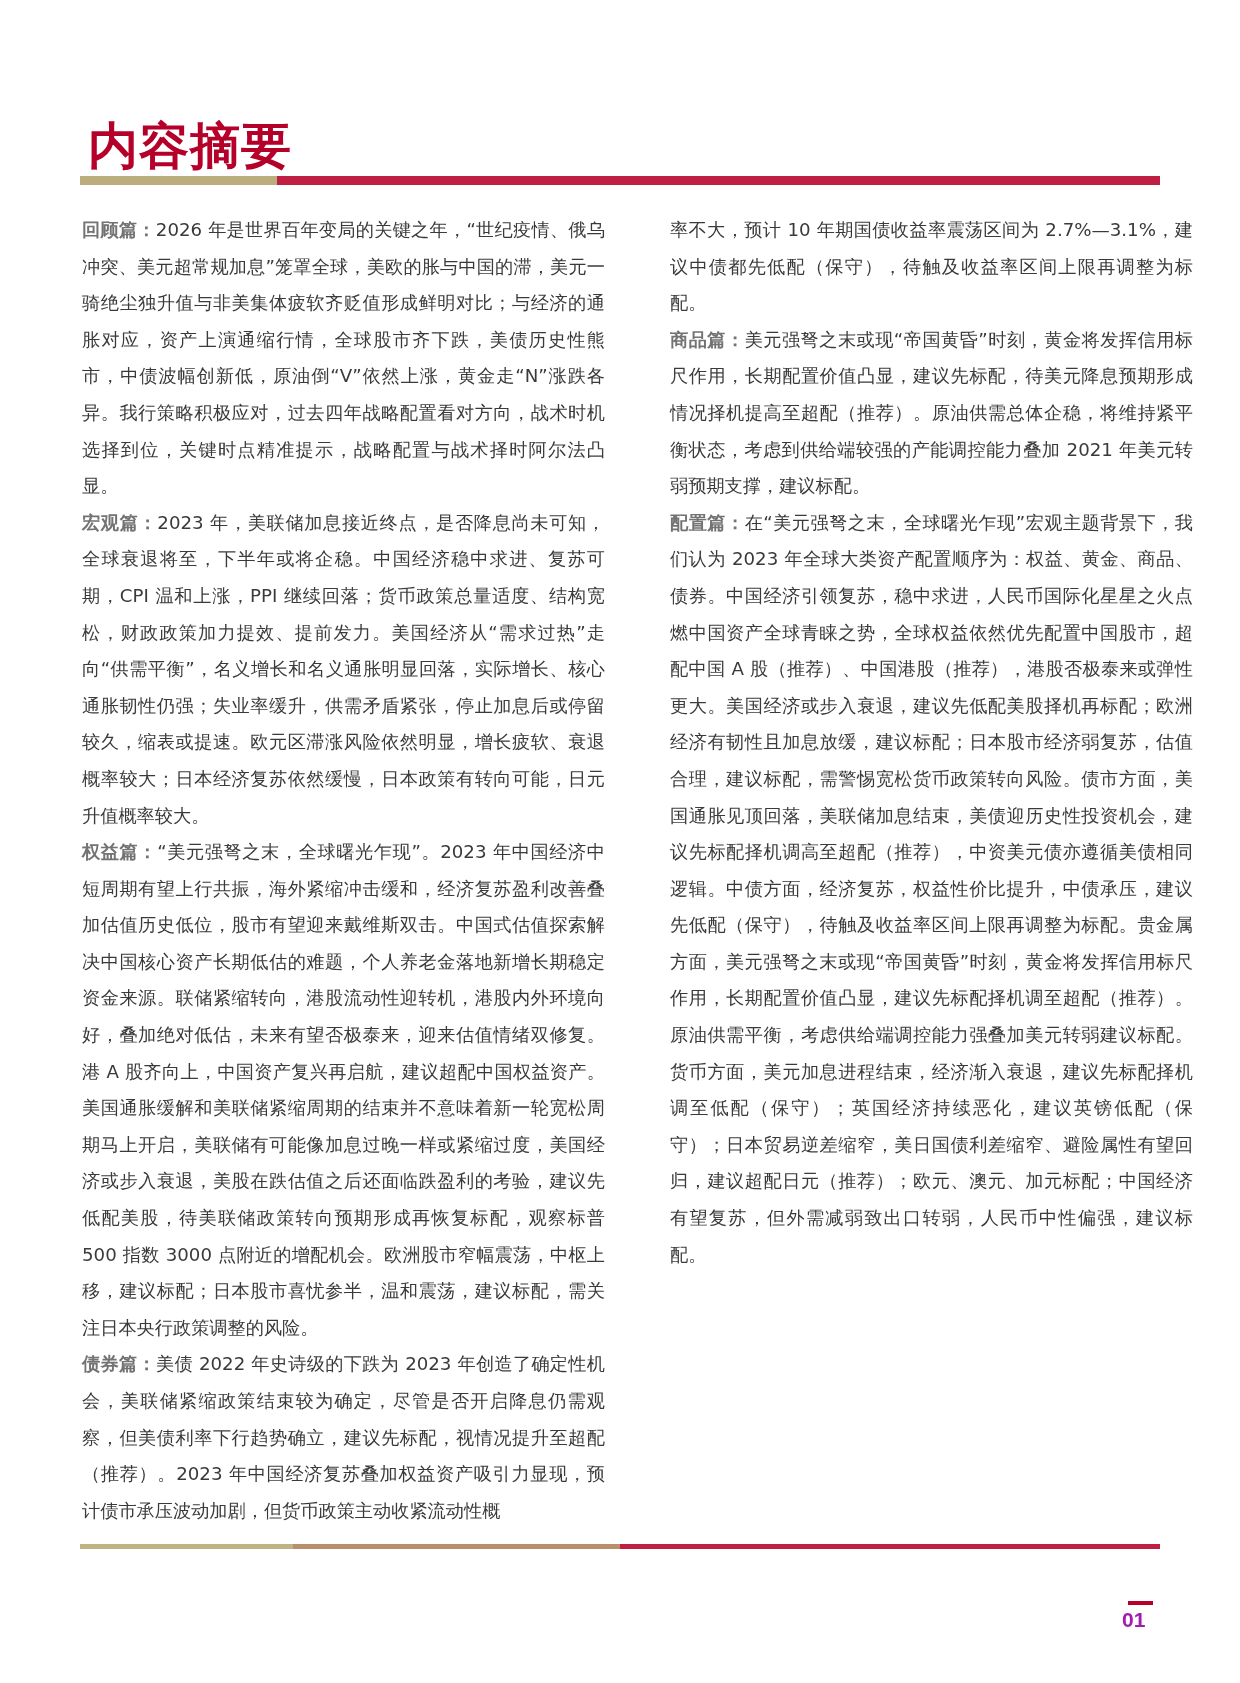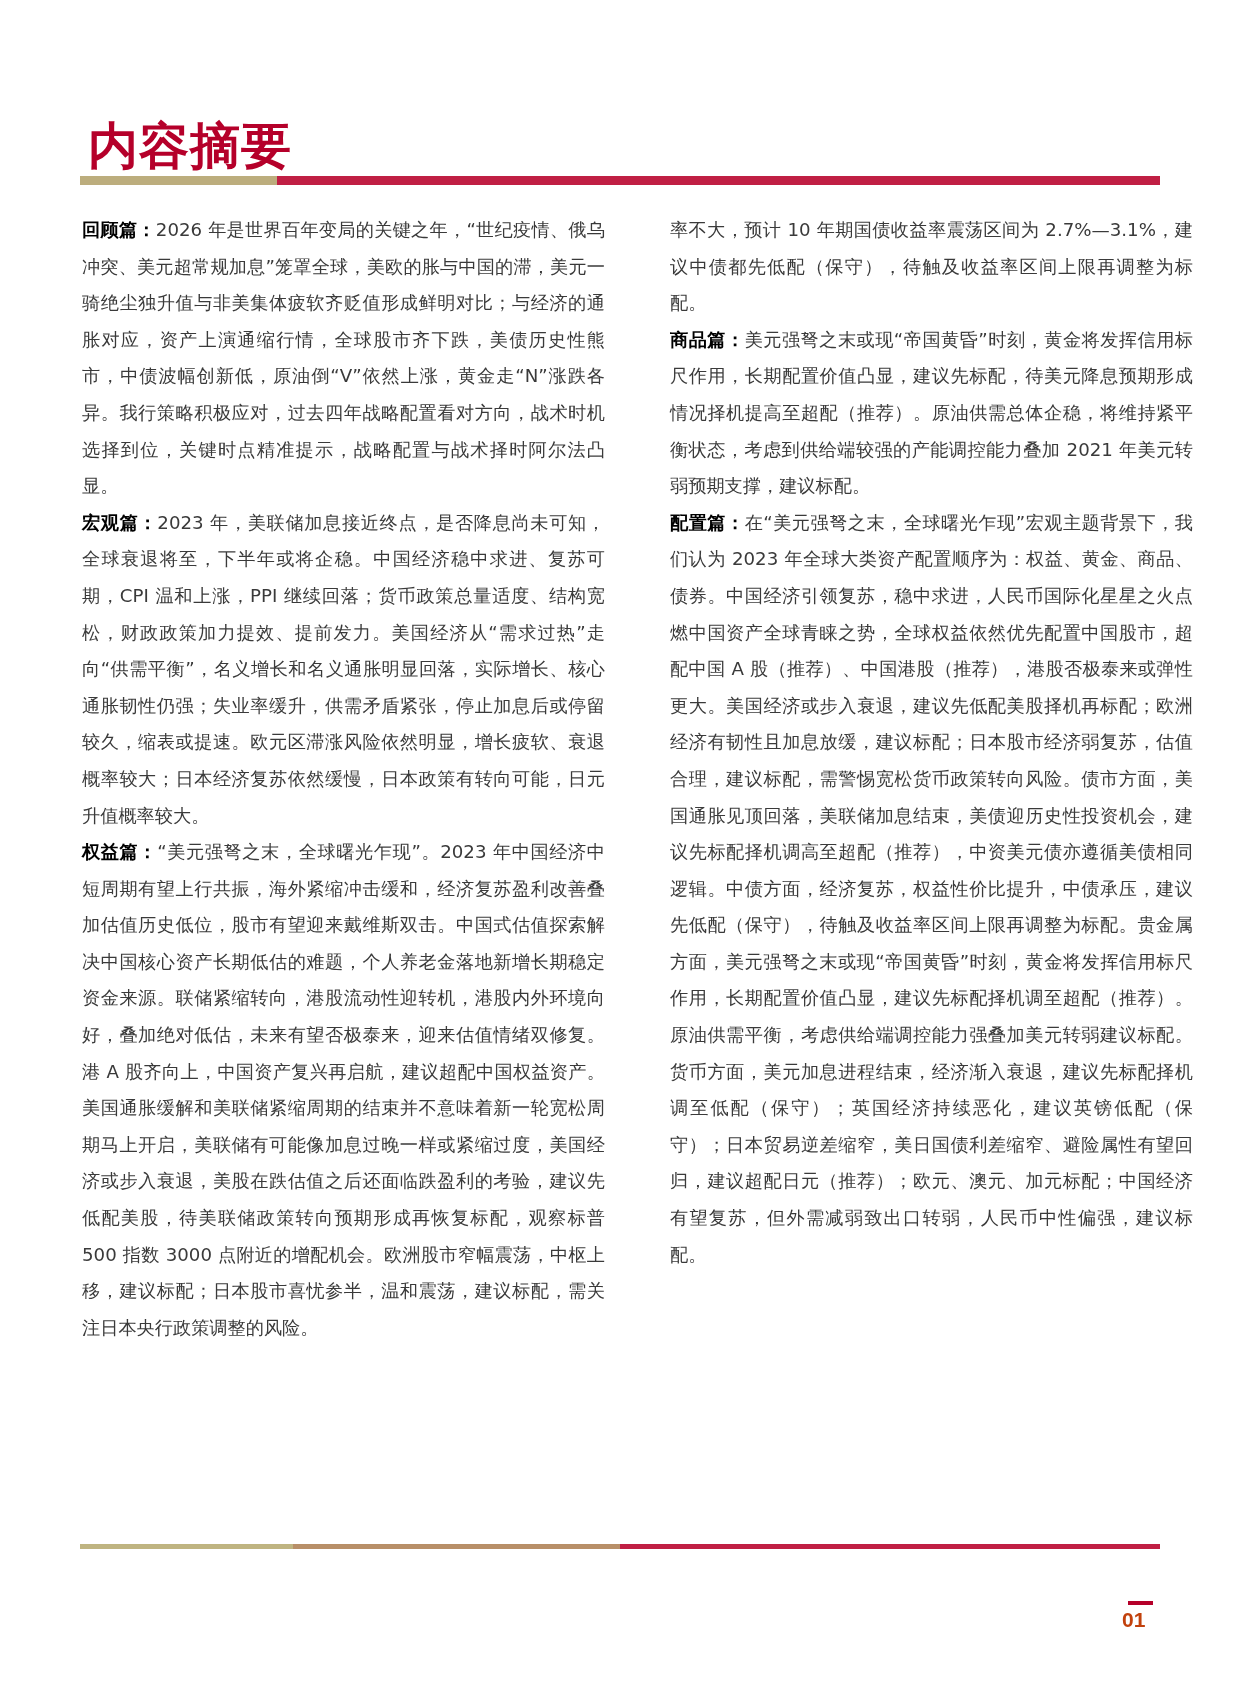--- a/index.html
+++ b/index.html
@@ -8,48 +8,51 @@
   .title { position: absolute; left: 72px; top: 100px; font-size: 50px; font-weight: bold;
            color: #b5002a; letter-spacing: 1px; line-height: 60px; margin: 16px; }
   .topbar { position: absolute; left: 80px; top: 176px; width: 1080px; height: 9px; display: flex; }
   .topbar .seg1 { width: 197px; background: #bcad7d; }
   .topbar .seg2 { flex: 1; background: #c01f44; }
   .col { position: absolute; top: 212px; width: 523px; font-size: 18.2px; line-height: 36.6px;
          text-align: justify; color: #3a3a3a; }
   .col.left { left: 82px; }
   .col.right { left: 670px; }
   .para { margin: 0; }
-  .lead { color: #000000; font-weight: bold; }
+  .lead { color: #737373; font-weight: bold; }
   .botbar { position: absolute; left: 80px; top: 1544px; width: 1080px; height: 5px; display: flex; }
   .botbar .b1 { width: 213px; background: #bfb481; }
   .botbar .b2 { width: 327px; background: #b88f68; }
   .botbar .b3 { flex: 1; background: #c01f44; }
   .pagemark { position: absolute; left: 1128px; top: 1601px; width: 25px; height: 4px; background: #b5002a; }
   .pagenum { position: absolute; left: 1122px; top: 1608px; font-size: 21px; font-weight: bold;
-             color: #c2410c; font-family: "Liberation Sans", "DejaVu Sans", sans-serif; }
+             color: #a21caf; font-family: "Liberation Sans", "DejaVu Sans", sans-serif; }
 </style>
 </head>
 <body>
 
 <h1 class="title">内容摘要</h1>
 
 <div class="topbar">
   <div class="seg1"></div>
   <div class="seg2"></div>
 </div>
 
 <div class="col left">
   <p class="para">
     <span class="lead">回顾篇：</span><span>2026 年是世界百年变局的关键之年，“世纪疫情、俄乌冲突、美元超常规加息”笼罩全球，美欧的胀与中国的滞，美元一骑绝尘独升值与非美集体疲软齐贬值形成鲜明对比；与经济的通胀对应，资产上演通缩行情，全球股市齐下跌，美债历史性熊市，中债波幅创新低，原油倒“V”依然上涨，黄金走“N”涨跌各异。我行策略积极应对，过去四年战略配置看对方向，战术时机选择到位，关键时点精准提示，战略配置与战术择时阿尔法凸显。</span>
   </p>
   <p class="para">
     <span class="lead">宏观篇：</span><span>2023 年，美联储加息接近终点，是否降息尚未可知，全球衰退将至，下半年或将企稳。中国经济稳中求进、复苏可期，CPI 温和上涨，PPI 继续回落；货币政策总量适度、结构宽松，财政政策加力提效、提前发力。美国经济从“需求过热”走向“供需平衡”，名义增长和名义通胀明显回落，实际增长、核心通胀韧性仍强；失业率缓升，供需矛盾紧张，停止加息后或停留较久，缩表或提速。欧元区滞涨风险依然明显，增长疲软、衰退概率较大；日本经济复苏依然缓慢，日本政策有转向可能，日元升值概率较大。</span>
   </p>
   <p class="para">
     <span class="lead">权益篇：</span><span>“美元强弩之末，全球曙光乍现”。2023 年中国经济中短周期有望上行共振，海外紧缩冲击缓和，经济复苏盈利改善叠加估值历史低位，股市有望迎来戴维斯双击。中国式估值探索解决中国核心资产长期低估的难题，个人养老金落地新增长期稳定资金来源。联储紧缩转向，港股流动性迎转机，港股内外环境向好，叠加绝对低估，未来有望否极泰来，迎来估值情绪双修复。港 A 股齐向上，中国资产复兴再启航，建议超配中国权益资产。美国通胀缓解和美联储紧缩周期的结束并不意味着新一轮宽松周期马上开启，美联储有可能像加息过晚一样或紧缩过度，美国经济或步入衰退，美股在跌估值之后还面临跌盈利的考验，建议先低配美股，待美联储政策转向预期形成再恢复标配，观察标普 500 指数 3000 点附近的增配机会。欧洲股市窄幅震荡，中枢上移，建议标配；日本股市喜忧参半，温和震荡，建议标配，需关注日本央行政策调整的风险。</span>
+  </p>
+  <p class="para">
+    <span class="lead">债券篇：</span><span>美债 2022 年史诗级的下跌为 2023 年创造了确定性机会，美联储紧缩政策结束较为确定，尽管是否开启降息仍需观察，但美债利率下行趋势确立，建议先标配，视情况提升至超配（推荐）。2023 年中国经济复苏叠加权益资产吸引力显现，预计债市承压波动加剧，但货币政策主动收紧流动性概</span>
   </p>
 </div>
 
 <div class="col right">
   <p class="para">
     <span class="lead"></span><span>率不大，预计 10 年期国债收益率震荡区间为 2.7%—3.1%，建议中债都先低配（保守），待触及收益率区间上限再调整为标配。</span>
   </p>
   <p class="para">
     <span class="lead">商品篇：</span><span>美元强弩之末或现“帝国黄昏”时刻，黄金将发挥信用标尺作用，长期配置价值凸显，建议先标配，待美元降息预期形成情况择机提高至超配（推荐）。原油供需总体企稳，将维持紧平衡状态，考虑到供给端较强的产能调控能力叠加 2021 年美元转弱预期支撑，建议标配。</span>
   </p>

